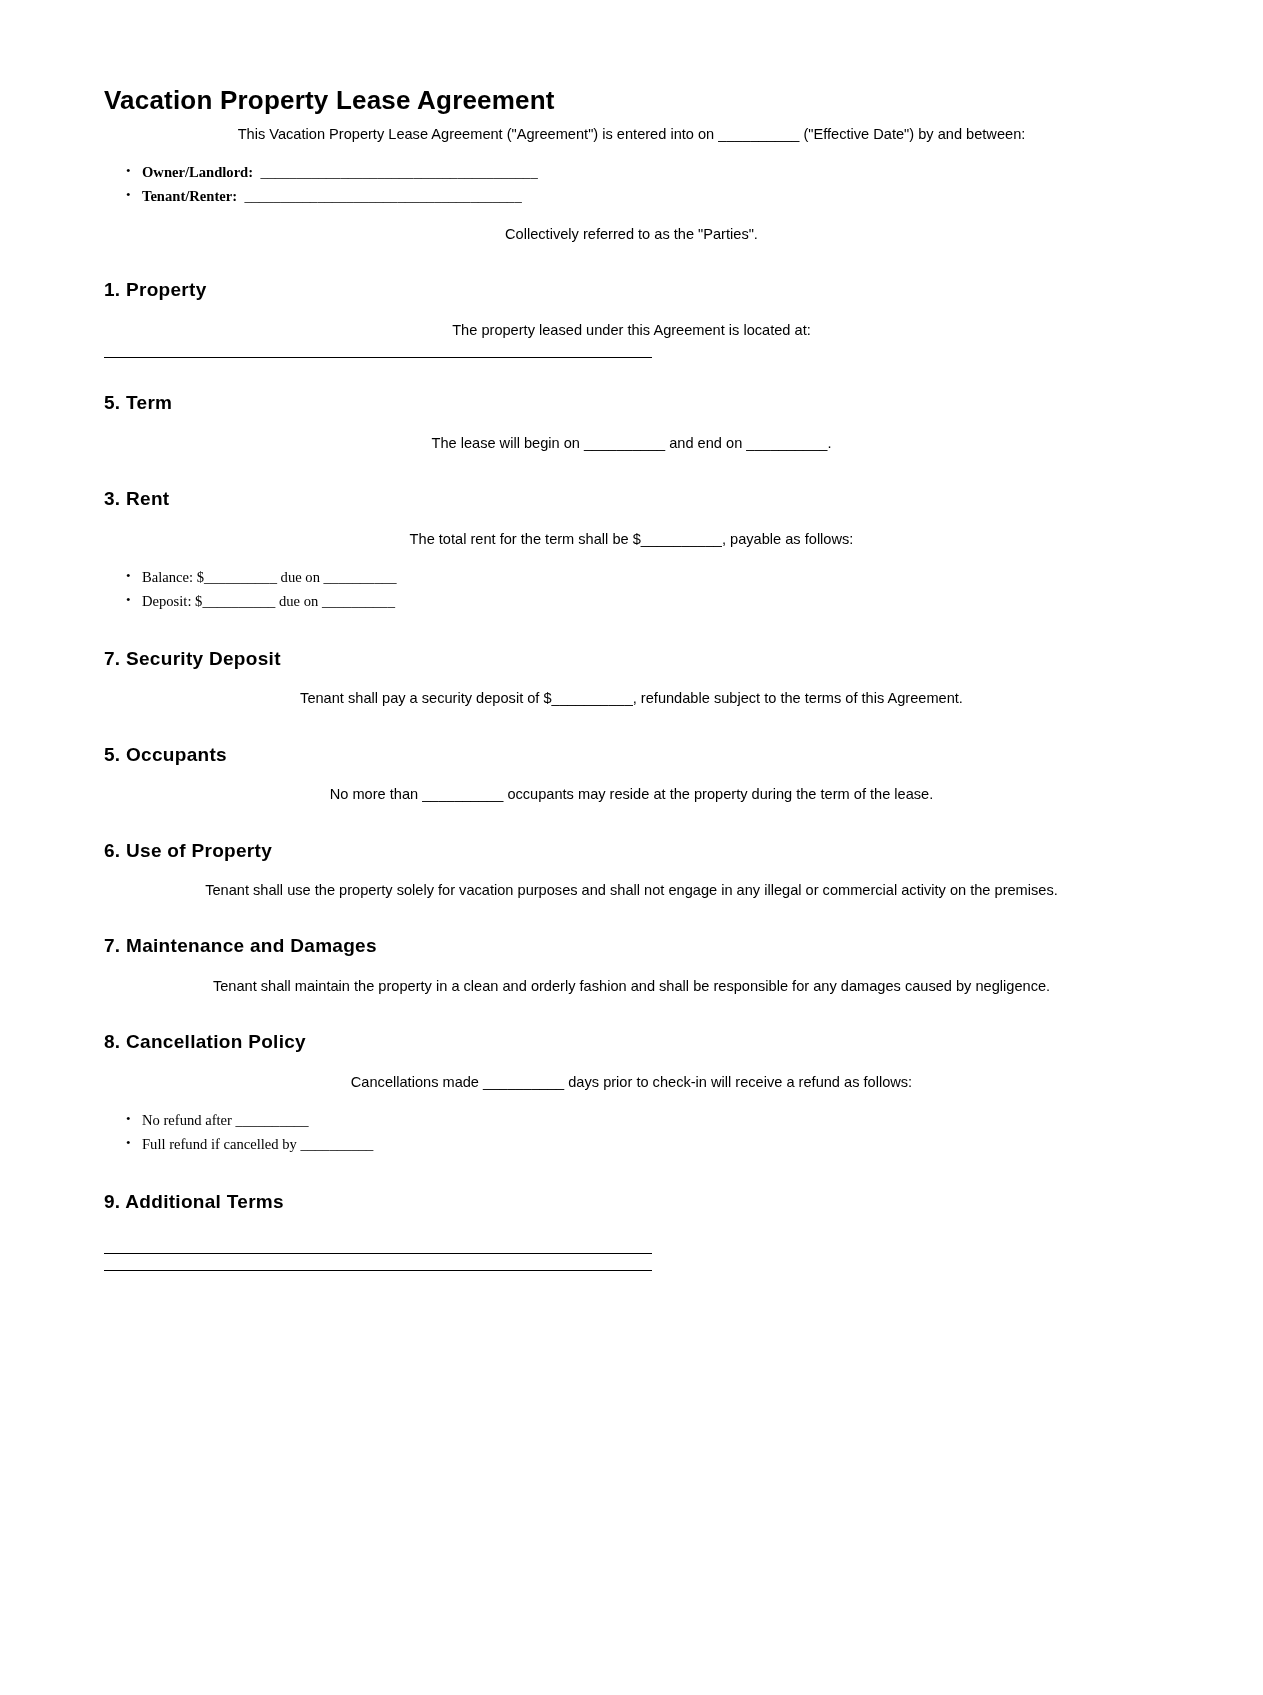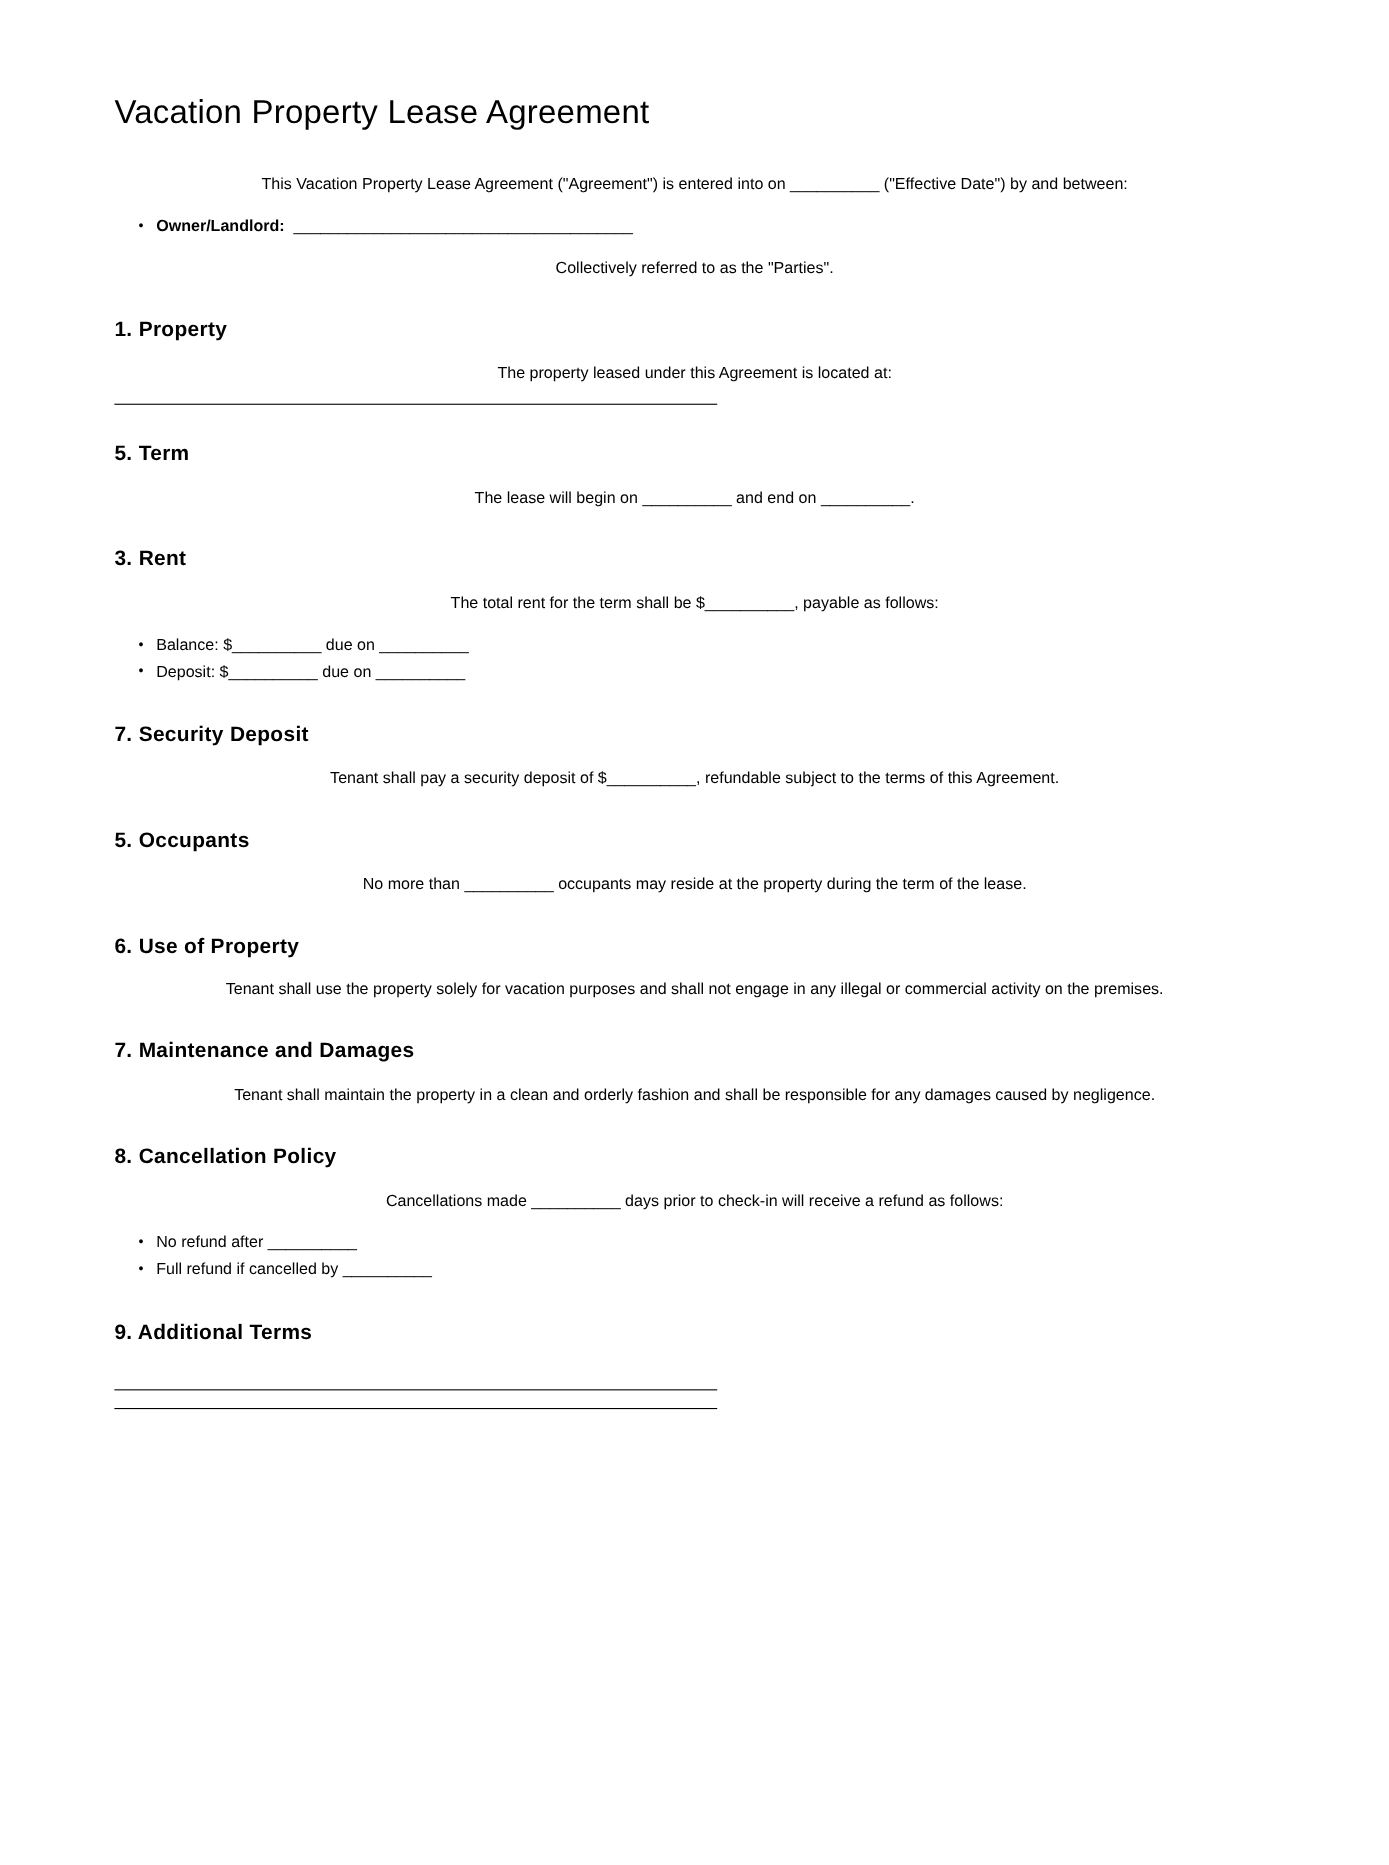--- a/index.html
+++ b/index.html
@@ -15,43 +15,44 @@
     -webkit-font-smoothing: antialiased;
   }
   .page {
     box-sizing: border-box;
     width: 1263px;
     min-height: 1695px;
     background: #ffffff;
     padding: 86px 104px 0 104px;
   }
   .doc-title {
-    font-size: 30px;
-    font-weight: normal;
+    font-size: 26px;
+    font-weight: bold;
     letter-spacing: 0.2px;
-    margin: 0 0 37px 0;
+    margin: 0 0 8px 0;
     line-height: 1.15;
   }
   p.para {
     font-size: 14.6px;
     line-height: 1.45;
     margin: 0 0 16px 0;
     text-align: center;
   }
   h2.section-heading {
     font-size: 19px;
     font-weight: bold;
     letter-spacing: 0.3px;
     margin: 34px 0 18px 0;
     line-height: 1.2;
   }
   ul.bullets {
     margin: 0 0 16px 0;
     padding: 0 0 0 38px;
     list-style: none;
+    font-family: Liberation Serif, serif;
   }
   ul.bullets li {
     font-size: 14.6px;
     line-height: 1.62;
     position: relative;
     padding-left: 0;
   }
   ul.bullets li::before {
     content: "\2022";
     position: absolute;
@@ -82,20 +83,23 @@
 
 <div class="page">
 
   <h1 class="doc-title">Vacation Property Lease Agreement</h1>
 
   <p class="para">This Vacation Property Lease Agreement ("Agreement") is entered into on __________ ("Effective Date") by and between:</p>
 
   <ul class="bullets">
     <li class="strong-label">
       <b>Owner/Landlord:</b><span class="blank">  ______________________________________</span>
+    </li>
+    <li class="strong-label">
+      <b>Tenant/Renter:</b><span class="blank">  ______________________________________</span>
     </li>
   </ul>
 
   <p class="para">Collectively referred to as the "Parties".</p>
 
   <h2 class="section-heading">1. Property</h2>
   <p class="para sec-body">The property leased under this Agreement is located at:</p>
   <hr class="rule">
 
   <h2 class="section-heading">5. Term</h2>

